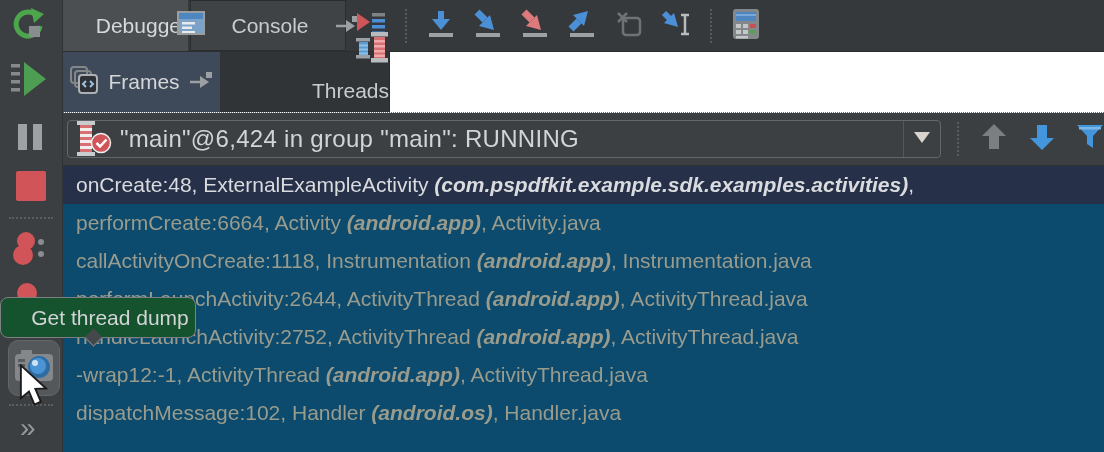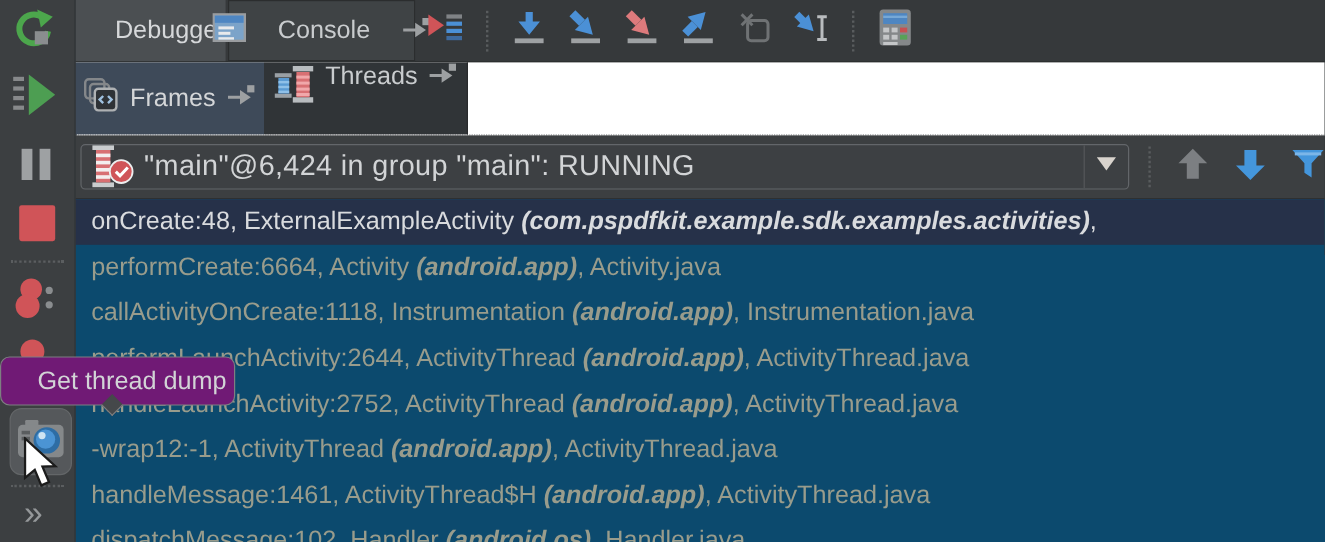--- a/index.html
+++ b/index.html
@@ -23,41 +23,41 @@
     display:flex;align-items:center;justify-content:center;gap:26px;font-size:21px;color:#c9ccce;}
   .step-toolbar{display:flex;align-items:center;padding-left:10px;gap:17px;}
   .ibtn{width:30px;height:32px;display:flex;align-items:center;justify-content:center;}
   .vsep{width:0;height:34px;border-left:2px dotted #595c5e;margin:0 2px;}
   
   .row2{position:absolute;left:62px;top:52px;width:1042px;height:61px;background:#ffffff;
     border-bottom:1px dotted #6a6d6f;display:flex;align-items:stretch;box-sizing:border-box;}
   .tab-frames{width:158px;background:#3e4a59;display:flex;align-items:center;justify-content:center;
     gap:9px;font-size:21px;color:#d4d6d8;}
   .tab-threads{width:170px;background:#303437;border-right:1px solid #282a2c;box-sizing:border-box;
-    display:flex;align-items:flex-start;justify-content:center;gap:9px;font-size:21px;color:#c9ccce;}
+    display:flex;align-items:flex-end;justify-content:center;gap:9px;font-size:21px;color:#c9ccce;flex-direction:column;}
   
   .combo-row{position:absolute;left:62px;top:113px;width:1042px;height:53px;background:#3c3f41;
     border-bottom:1px solid #2e3031;display:flex;align-items:center;padding-left:5px;box-sizing:border-box;}
   .combobox{flex:0 0 874px;height:38px;background:#3d4043;border:1px solid #63666a;border-radius:4px;
     display:flex;align-items:center;box-sizing:border-box;overflow:hidden;}
   .combo-icon{margin-left:6px;display:flex;align-items:center;}
   .combo-text{flex:1;font-size:24px;letter-spacing:.3px;color:#d2d4d6;padding-left:8px;
     white-space:nowrap;overflow:hidden;}
   .combo-arrow{width:36px;align-self:stretch;border-left:1px solid #55585a;
     display:flex;align-items:center;justify-content:center;}
   .combo-controls{display:flex;align-items:center;margin-left:14px;gap:18px;}
   
   .frames-list{position:absolute;left:62px;top:166px;width:1042px;height:286px;background:#0c4a6e;overflow:hidden;}
   .frame-row{height:38px;line-height:38px;padding-left:14px;font-size:21px;color:#999c8c;
     white-space:pre;overflow:hidden;}
   .frame-row span{white-space:pre;}
   .frame-row .pkg{font-style:italic;font-weight:600;}
   .frame-row.selected{background:#263149;color:#d9dbde;}
   
-  .tooltip{position:absolute;left:0;top:297px;width:196px;height:41px;background:#701a75;
+  .tooltip{position:absolute;left:0;top:297px;width:196px;height:41px;background:#14532d;
     border:1px solid #7d7f81;border-radius:8px;box-sizing:border-box;z-index:40;
     display:flex;align-items:center;justify-content:center;font-size:21px;color:#d2d4d6;padding-left:24px;}
   .tooltip-notch{position:absolute;bottom:-7px;left:86px;width:12px;height:12px;background:#45484a;
     border-right:1px solid #7d7f81;border-bottom:1px solid #7d7f81;transform:rotate(45deg);}
   .cursor{position:absolute;left:19px;top:364px;z-index:50;}
 </style>
 </head>
 <body>
 
 <div class="screen">
@@ -334,21 +334,20 @@
     </div>
   </div>
 
   <div class="frames-list">
     <div class="frame-row selected"><span class="m">onCreate:48, ExternalExampleActivity </span><span class="pkg">(com.pspdfkit.example.sdk.examples.activities)</span><span class="loc">,</span></div>
     <div class="frame-row"><span class="m">performCreate:6664, Activity </span><span class="pkg">(android.app)</span><span class="loc">, Activity.java</span></div>
     <div class="frame-row"><span class="m">callActivityOnCreate:1118, Instrumentation </span><span class="pkg">(android.app)</span><span class="loc">, Instrumentation.java</span></div>
     <div class="frame-row"><span class="m">performLaunchActivity:2644, ActivityThread </span><span class="pkg">(android.app)</span><span class="loc">, ActivityThread.java</span></div>
     <div class="frame-row"><span class="m">handleLaunchActivity:2752, ActivityThread </span><span class="pkg">(android.app)</span><span class="loc">, ActivityThread.java</span></div>
     <div class="frame-row"><span class="m">-wrap12:-1, ActivityThread </span><span class="pkg">(android.app)</span><span class="loc">, ActivityThread.java</span></div>
-    <div class="frame-row"><span class="m">handleMessage:1461, ActivityThread$H </span><span class="pkg">(android.app)</span><span class="loc">, ActivityThread.java</span></div>
     <div class="frame-row"><span class="m">dispatchMessage:102, Handler </span><span class="pkg">(android.os)</span><span class="loc">, Handler.java</span></div>
   </div>
 
   <div class="tooltip">
     <span>Get thread dump</span>
     <div class="tooltip-notch"></div>
   </div>
   <div class="cursor">
     <svg width="32" height="46" viewBox="0 0 17 24">
       <polygon points="1,0.5 1,18 5.3,14.4 8.2,21.3 11.6,19.8 8.7,13 14.4,12.8" fill="#ffffff" stroke="#1c1c1c" stroke-width="1"></polygon>

